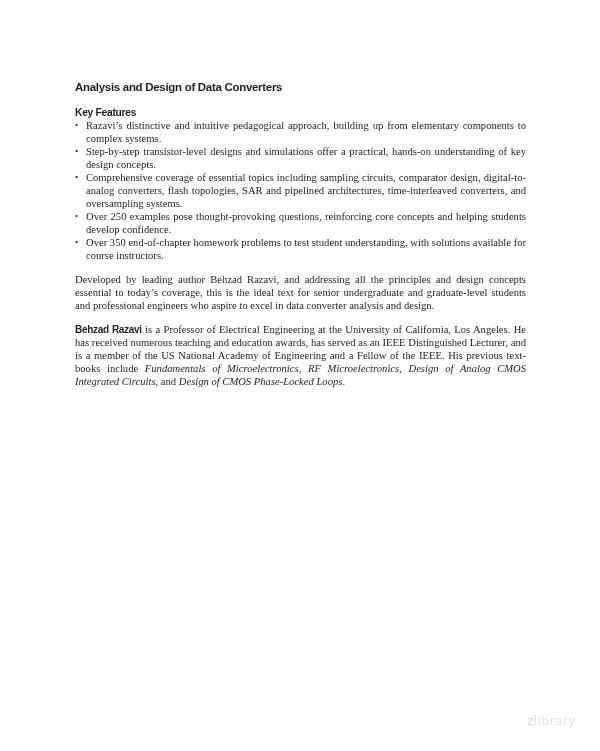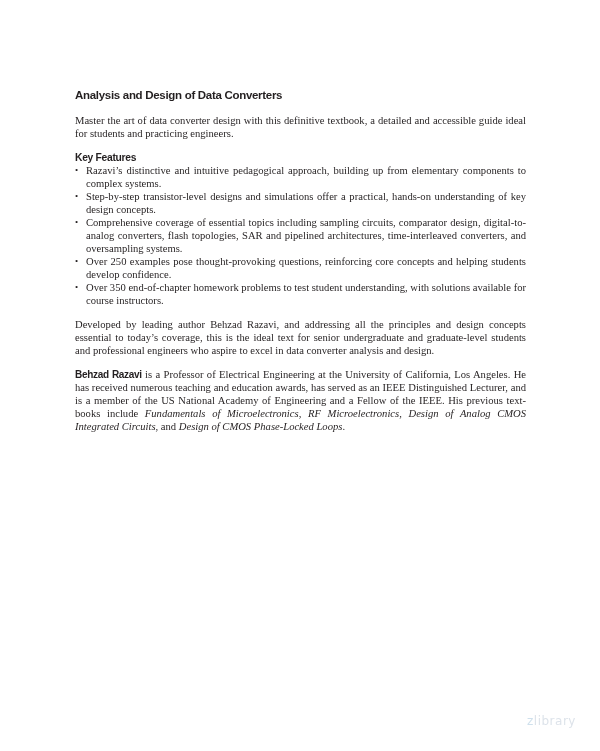--- a/index.html
+++ b/index.html
@@ -1,17 +1,17 @@
 <!DOCTYPE html>
 <html><head>
 <meta charset="utf-8">
 <style>
   html, body { margin:0; padding:0; background:#ffffff; }
   body { width:600px; height:751px; position:relative; overflow:hidden; }
-  .page { position:absolute; left:75px; top:88px; width:451px; color:#231f20;
+  .page { position:absolute; left:75px; top:80px; width:451px; color:#231f20;
           font-family:"Liberation Serif", serif; font-size:10.6px; line-height:13px; }
   .title { font-family:"Liberation Sans", sans-serif; font-weight:bold; font-size:11.5px;
            letter-spacing:-0.3px; margin:0 0 12px 0; line-height:14px; }
   p { margin:0; text-align:justify; }
   .intro { margin-bottom:11px; }
   .kf-title { font-family:"Liberation Sans", sans-serif; font-weight:bold; font-size:10.3px;
               letter-spacing:-0.3px; margin:0; line-height:13px; }
   ul { list-style:none; margin:0 0 11px 0; padding:0; }
   li { position:relative; padding-left:11px; text-align:justify; }
   li .bullet { position:absolute; left:0; top:0; font-size:9px; }
@@ -21,21 +21,20 @@
   .watermark { position:absolute; left:527px; top:714px; font-family:"DejaVu Sans", sans-serif;
                font-size:12px; color:#dde3ea; letter-spacing:0.5px; }
   .watermark .z { color:#cfe0ec; }
 </style>
 </head>
 <body>
 
 <div class="page">
   <h1 class="title">Analysis and Design of Data Converters</h1>
 
-  <p class="intro">Master the art of data converter design with this definitive textbook, a detailed and accessible guide ideal for students and practicing engineers.</p>
 
   <h2 class="kf-title">Key Features</h2>
   <ul>
     <li><span class="bullet">•</span><span>Razavi’s distinctive and intuitive pedagogical approach, building up from elementary components to complex systems.</span></li>
     <li><span class="bullet">•</span><span>Step-by-step transistor-level designs and simulations offer a practical, hands-on understanding of key design concepts.</span></li>
     <li><span class="bullet">•</span><span>Comprehensive coverage of essential topics including sampling circuits, comparator design, digital-to-analog converters, flash topologies, SAR and pipelined architectures, time-interleaved converters, and oversampling systems.</span></li>
     <li><span class="bullet">•</span><span>Over 250 examples pose thought-provoking questions, reinforcing core concepts and helping students develop confidence.</span></li>
     <li><span class="bullet">•</span><span>Over 350 end-of-chapter homework problems to test student understanding, with solutions available for course instructors.</span></li>
   </ul>
 

